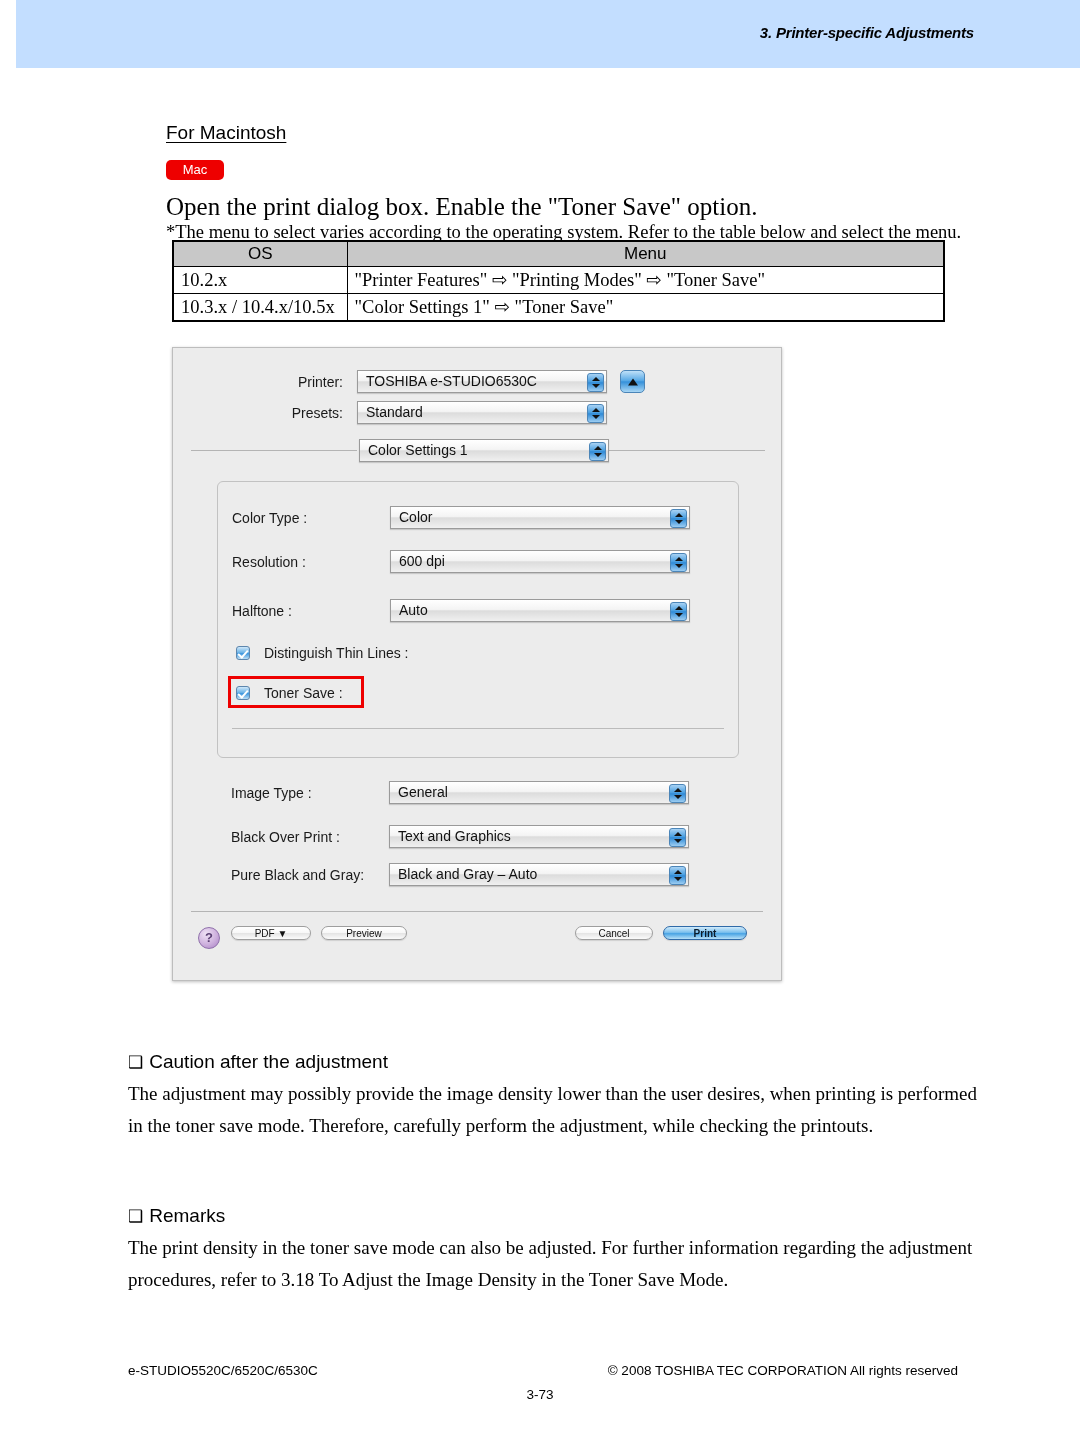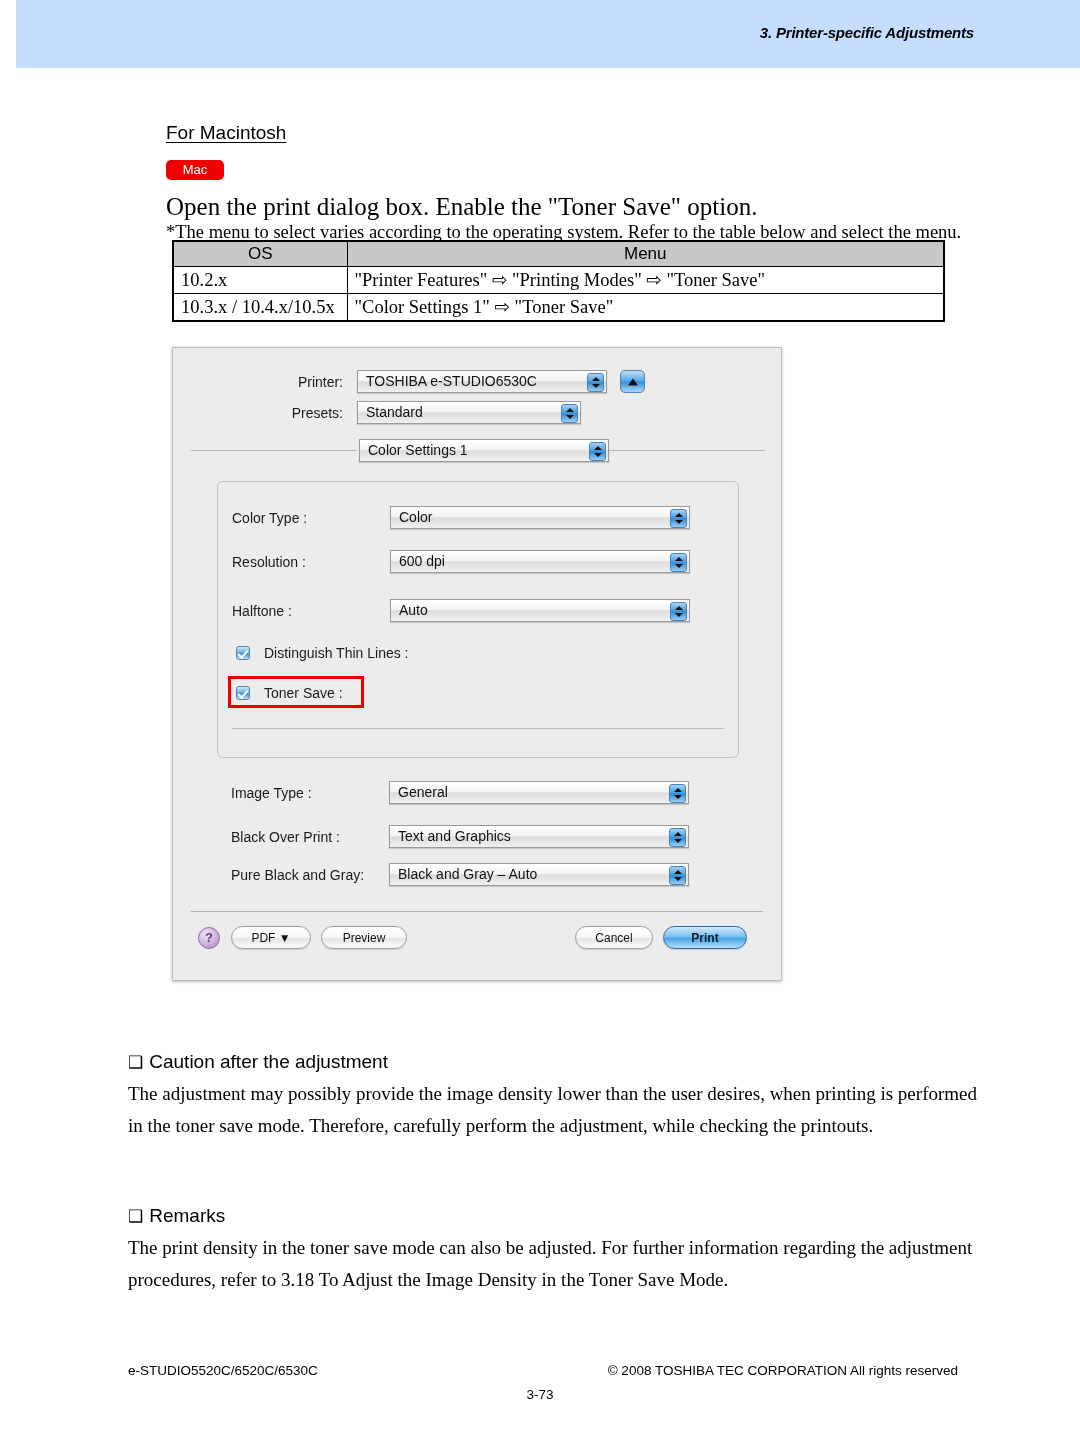--- a/index.html
+++ b/index.html
@@ -271,25 +271,25 @@
     background: radial-gradient(circle at 35% 30%, #f0e2f5 0%, #cdb0dd 55%, #a87fc4 100%);
     border: 1px solid #9071ab;
     color: #5a3f73;
     font-size: 13px;
     font-weight: bold;
     text-align: center;
     line-height: 20px;
   }
   .capsule-btn {
     position: absolute;
-    height: 23px;
+    height: 14px;
     border: 1px solid #9e9e9e;
     border-radius: 12px;
     background: linear-gradient(to bottom, #ffffff 0%, #f7f7f7 50%, #e4e4e4 52%, #fbfbfb 100%);
-    font-size: 12px;
+    font-size: 10px;
     color: #111;
     display: flex;
     align-items: center;
     justify-content: center;
     white-space: nowrap;
     box-shadow: 0 1px 1px rgba(0,0,0,0.12);
   }
   .capsule-btn.default-btn {
     border: 1px solid #2f6aa8;
     background: linear-gradient(to bottom, #d2ecfb 0%, #7cc0ee 45%, #4aa4e4 55%, #b7e0f8 100%);
@@ -381,21 +381,21 @@
       <div class="mdlabel" style="width:60px;">Printer:</div>
       <div class="popup" style="width:250px; margin-left:14px;">
         <span class="pval">TOSHIBA e-STUDIO6530C</span>
         <span class="stepper"></span>
       </div>
     </div>
     <div class="disclosure-btn" style="left:447px; top:22px;"></div>
 
     <div class="mdrow" style="left:110px; top:53px; width:450px;">
       <div class="mdlabel" style="width:60px;">Presets:</div>
-      <div class="popup" style="width:224px; margin-left:14px;">
+      <div class="popup" style="width:250px; margin-left:14px;">
         <span class="pval">Standard</span>
         <span class="stepper"></span>
       </div>
     </div>
 
     <div class="hr-line" style="left:18px; top:102px; width:166px;"></div>
     <div class="hr-line" style="left:436px; top:102px; width:156px;"></div>
     <div class="popup" style="position:absolute; left:186px; top:91px; width:250px;">
       <span class="pval">Color Settings 1</span>
       <span class="stepper"></span>

